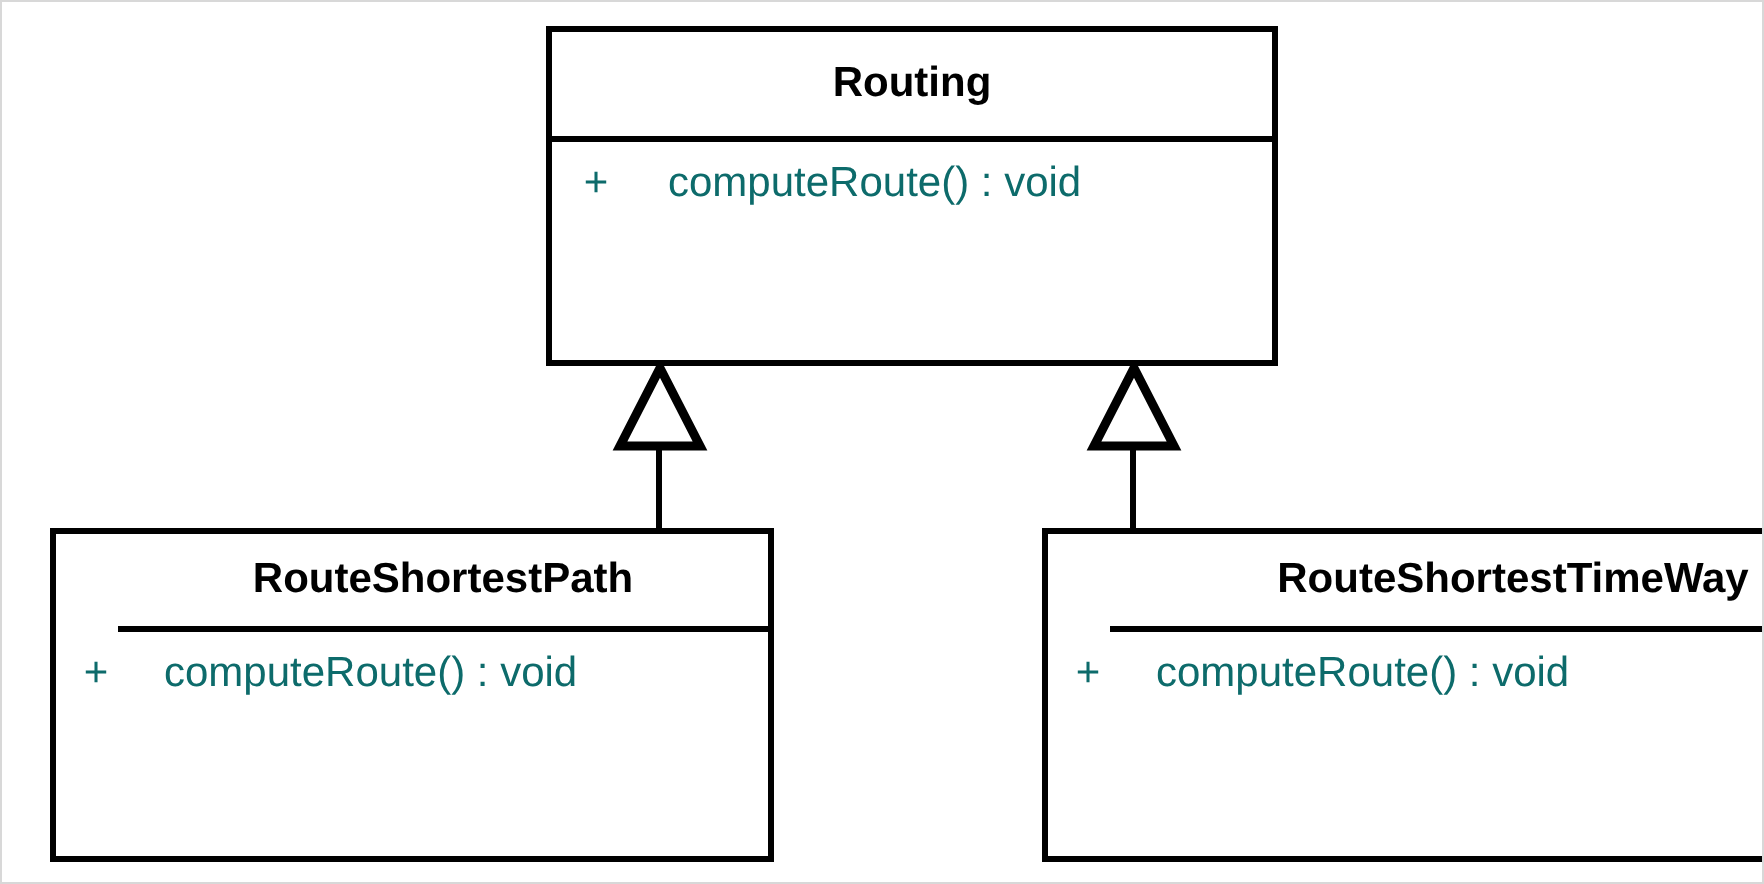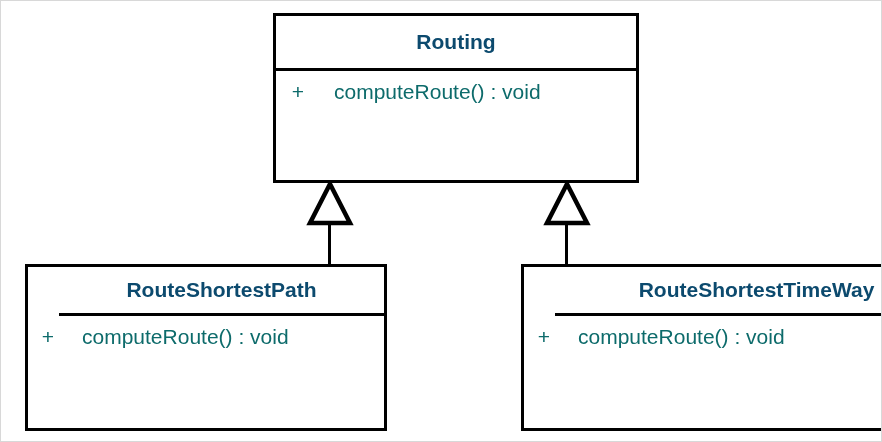--- a/index.html
+++ b/index.html
@@ -30,21 +30,21 @@
   }
   .uml-name-band {
     box-sizing: border-box;
     display: flex;
     align-items: center;
     justify-content: center;
     border-bottom: 3px solid #000000;
   }
   .uml-name {
     font-weight: bold;
-    color: #0c4a6e;
+    color: #000000;
     letter-spacing: 0px;
     white-space: nowrap;
   }
   .uml-members {
     flex: 1 1 auto;
     box-sizing: border-box;
     padding-top: 9px;
   }
   .uml-member {
     display: flex;

